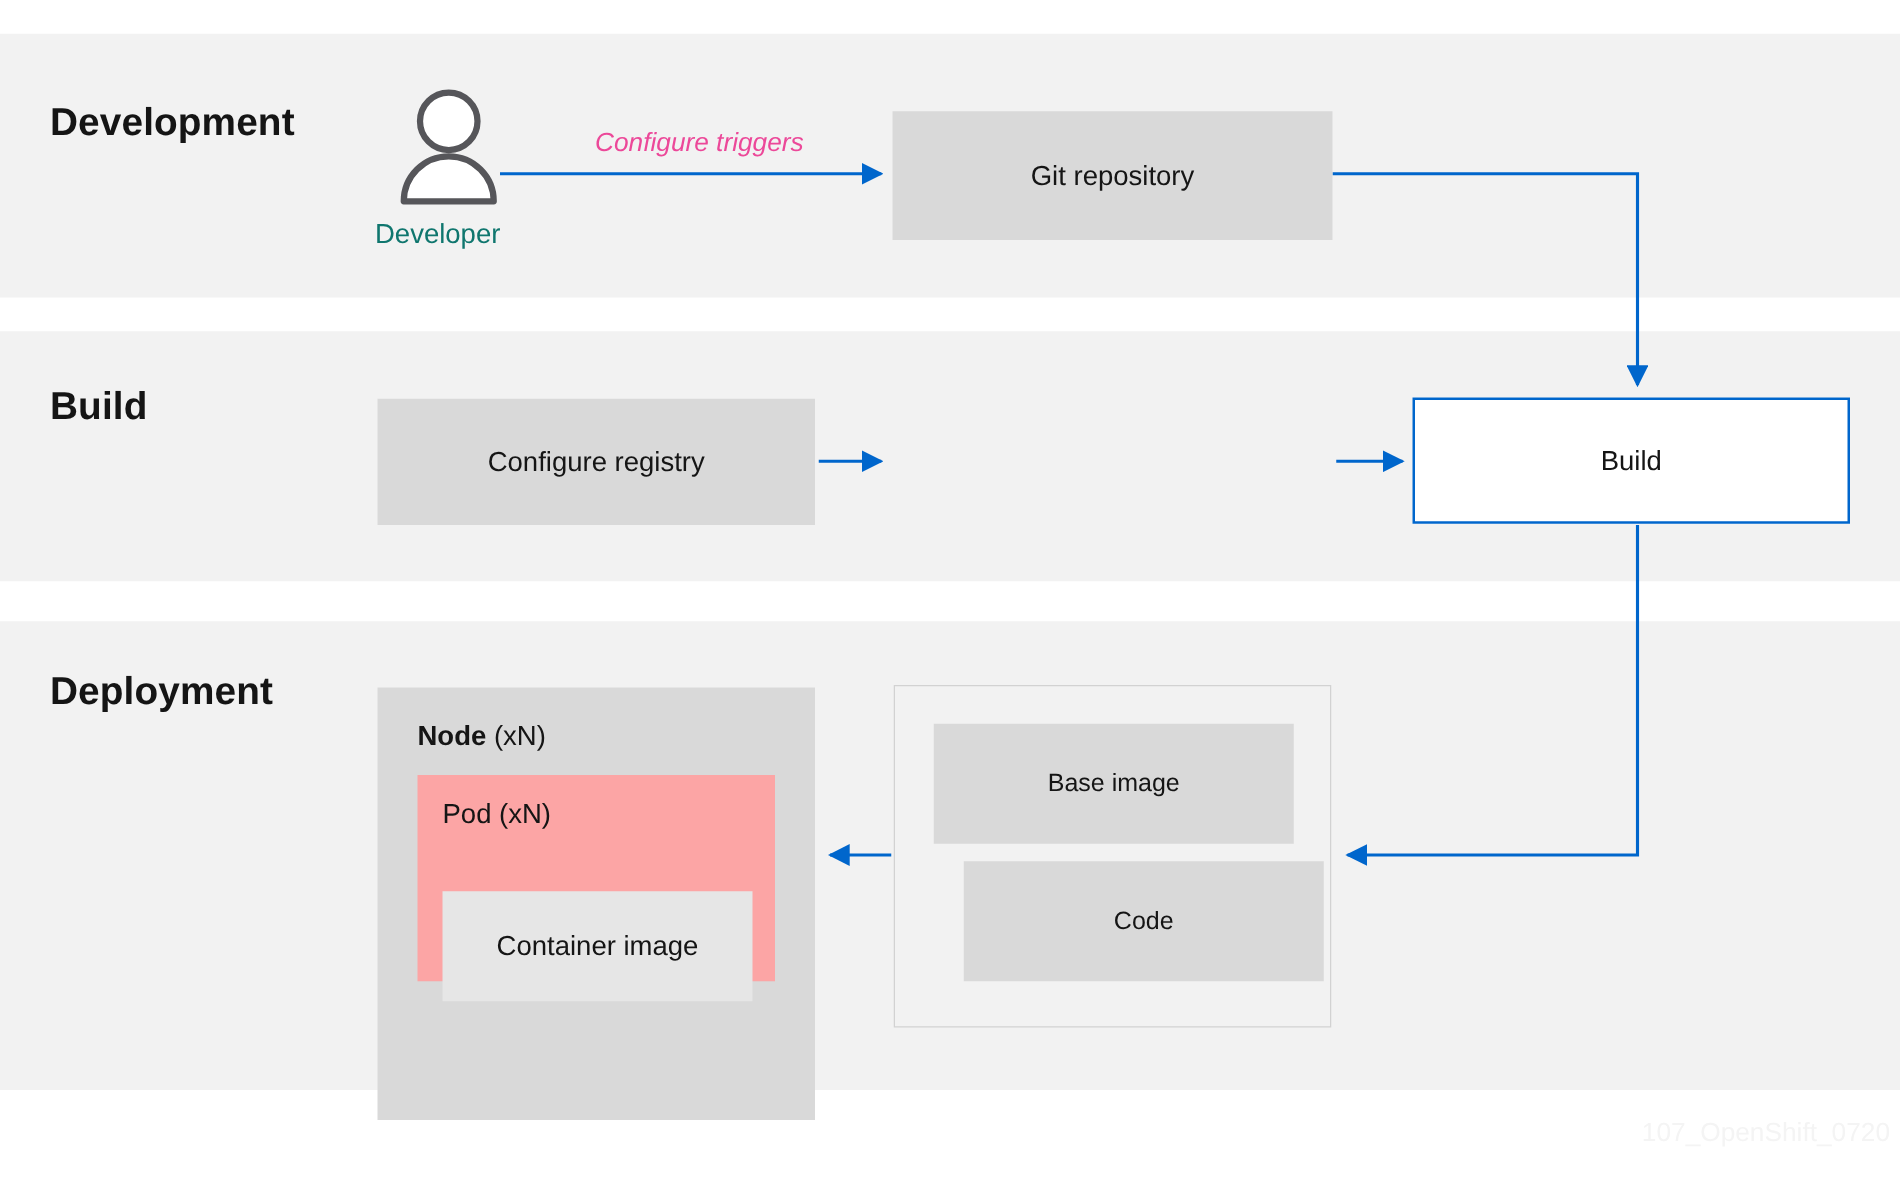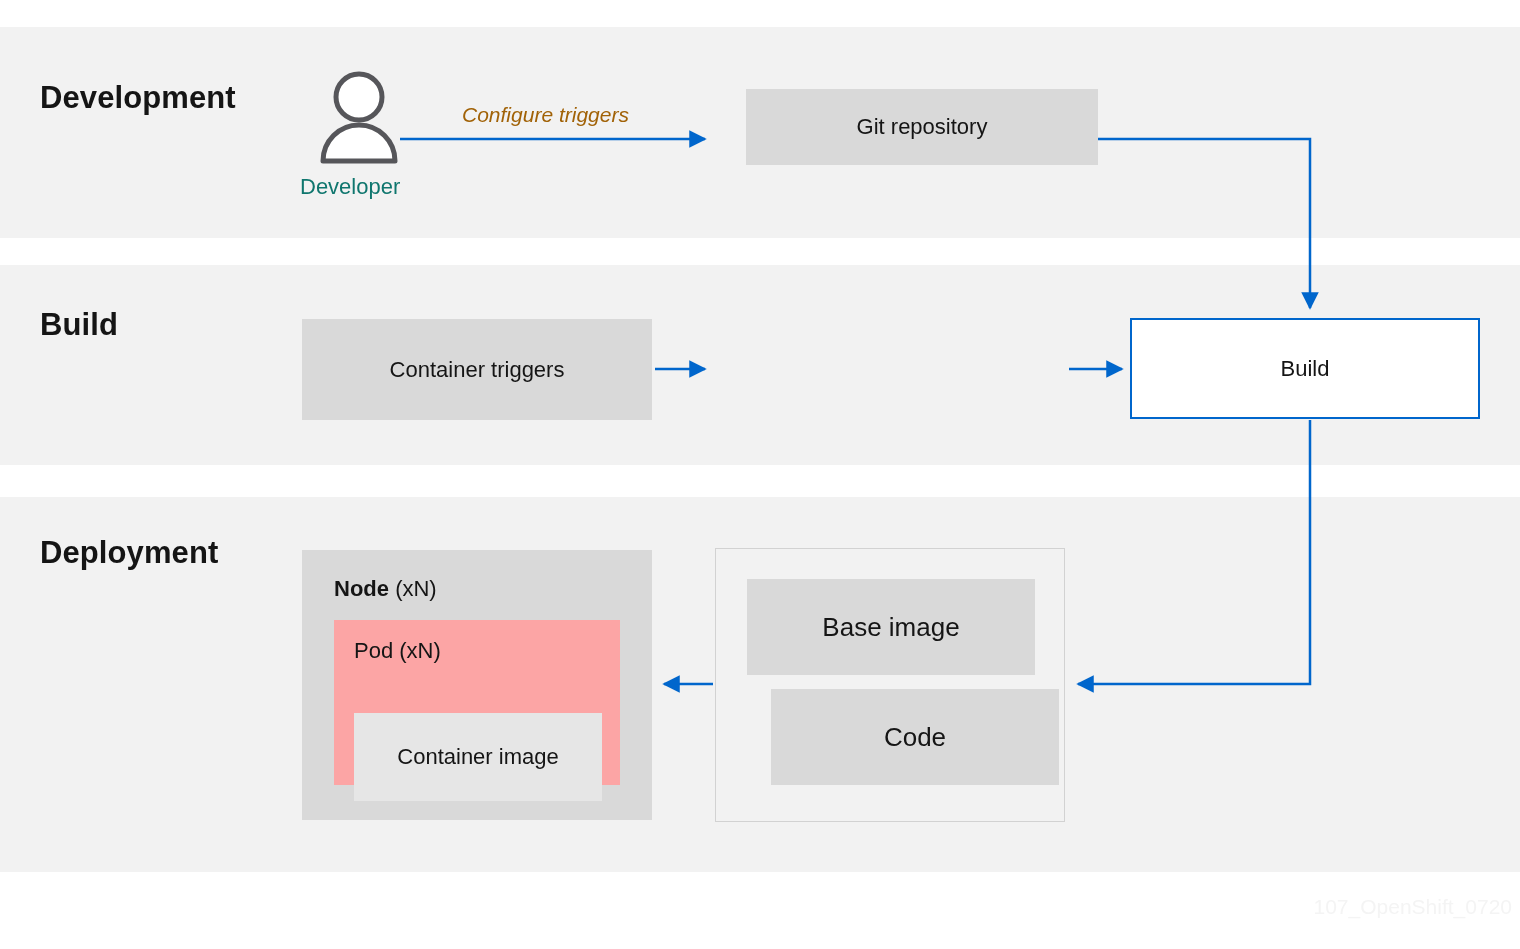--- a/index.html
+++ b/index.html
@@ -44,21 +44,21 @@
   .box {
     position: absolute;
     display: flex;
     align-items: center;
     justify-content: center;
     background: #d9d9d9;
     color: #151515;
     font-size: 22px;
     box-sizing: border-box;
   }
-  #box-git-repository   { left: 746px; top: 89px;  width: 352px; height: 76px; }
+  #box-git-repository   { left: 714px; top: 89px;  width: 352px; height: 103px; }
   #box-container-registry { left: 302px; top: 319px; width: 350px; height: 101px; }
   #box-builder-image    { left: 714px; top: 319px; width: 352px; height: 101px; }
 
   
   #box-build {
     position: absolute;
     left: 1130px; top: 318px; width: 350px; height: 101px;
     background: #ffffff;
     border: 2px solid #0066cc;
     display: flex;
@@ -82,39 +82,39 @@
     width: 118px;
     text-align: left;
     font-size: 22px;
     color: #0f766e;
     white-space: nowrap;
   }
 
   
   #edge-label-configure-triggers {
     position: absolute;
-    left: 462px; top: 103px;
+    left: 476px; top: 103px;
     font-size: 21px;
     font-style: italic;
-    color: #a16207;
+    color: #ec4899;
     white-space: nowrap;
   }
 
   
   #connectors {
     position: absolute;
     left: 0; top: 0;
     width: 1520px; height: 949px;
     pointer-events: none;
   }
 
   
   #box-node {
     position: absolute;
-    left: 302px; top: 550px; width: 350px; height: 270px;
+    left: 302px; top: 550px; width: 350px; height: 346px;
     background: #d9d9d9;
     box-sizing: border-box;
   }
   #node-title {
     position: absolute;
     left: 32px; top: 26px;
     font-size: 22px;
     color: #151515;
     white-space: nowrap;
   }
@@ -155,21 +155,21 @@
   }
   #box-base-image, #box-code {
     position: absolute;
     left: 31px;
     width: 288px;
     height: 96px;
     background: #d9d9d9;
     display: flex;
     align-items: center;
     justify-content: center;
-    font-size: 26px;
+    font-size: 20px;
     color: #151515;
     box-sizing: border-box;
   }
   #box-base-image { top: 30px; }
   #box-code       { top: 140px; margin-left: 24px; }
 
   
   #watermark {
     position: absolute;
     right: 8px; top: 895px;
@@ -231,21 +231,21 @@
     <div id="developer-label">Developer</div>
   </div>
 
   <div id="edge-label-configure-triggers">Configure triggers</div>
 
   <div class="box" id="box-git-repository">
     <span>Git repository</span>
   </div>
 
   <div class="box" id="box-container-registry">
-    <span>Container triggers</span>
+    <span>Configure registry</span>
   </div>
 
 
   <div id="box-build">
     <span>Build</span>
   </div>
 
   <div id="box-node">
     <div id="node-title">
       <span class="node-name">Node</span><span> </span><span>(xN)</span>

